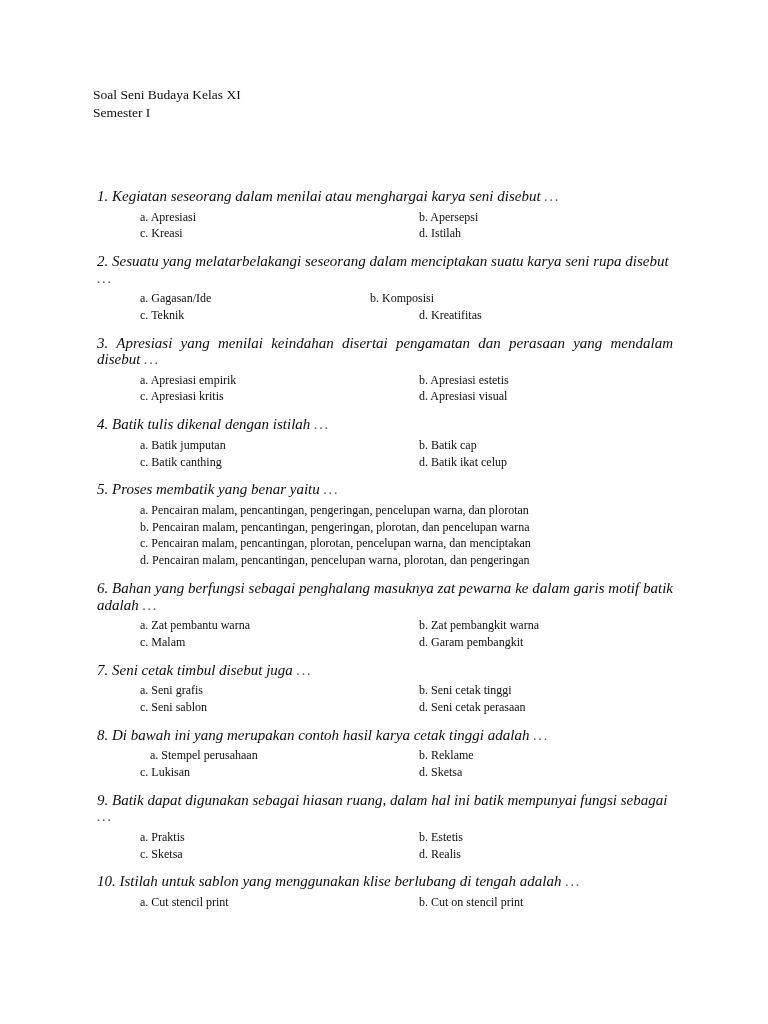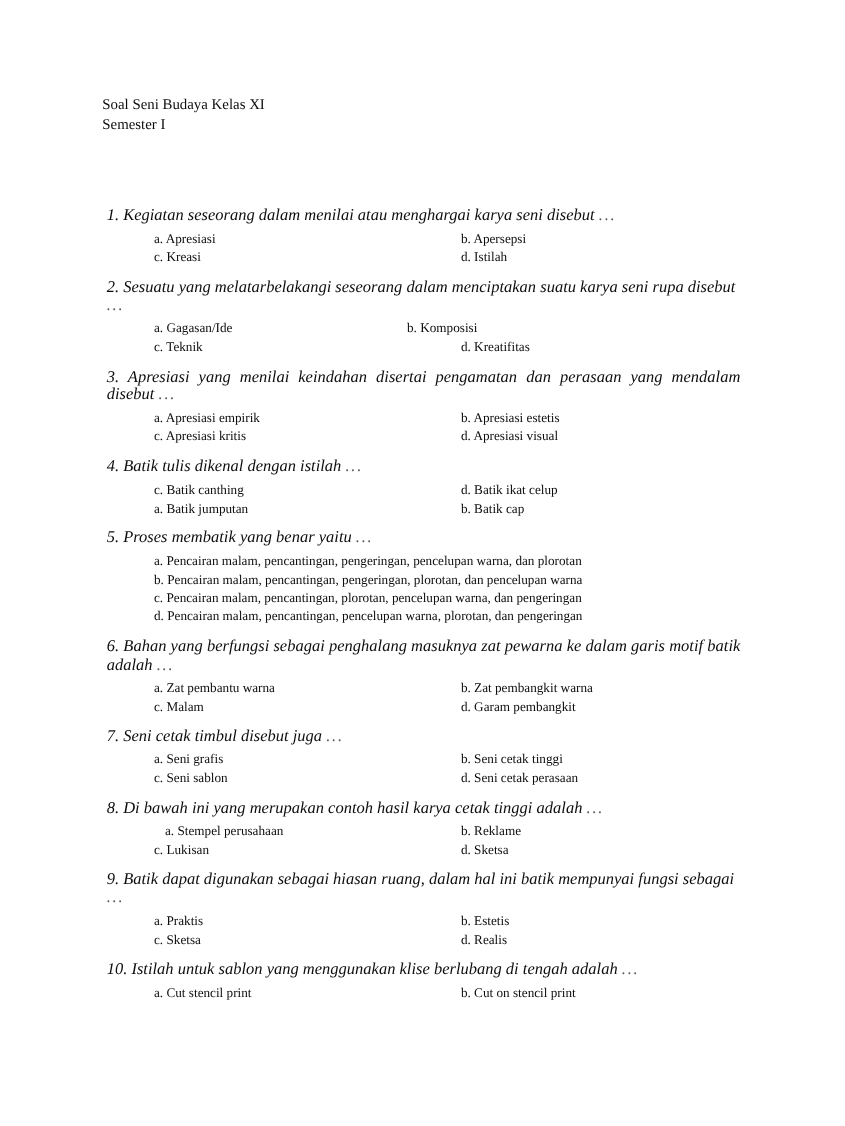--- a/index.html
+++ b/index.html
@@ -145,35 +145,35 @@
             <li class="opt-row">
               <span class="opt-c"><span>c.</span> <span>Apresiasi kritis</span></span>
               <span class="opt-d"><span>d.</span> <span>Apresiasi visual</span></span>
             </li>
           </ul>
         </div>
         <div class="question-block q4">
           <p class="q-stem"><span>4.</span> <span>Batik tulis dikenal dengan istilah</span> <span class="ellipsis">...</span></p>
           <ul class="options">
             <li class="opt-row">
+              <span class="opt-a"><span>a.</span> <span>Batik jumputan</span></span>
+              <span class="opt-b"><span>b.</span> <span>Batik cap</span></span>
+            </li>
+            <li class="opt-row">
               <span class="opt-c"><span>c.</span> <span>Batik canthing</span></span>
               <span class="opt-d"><span>d.</span> <span>Batik ikat celup</span></span>
-            </li>
-            <li class="opt-row">
-              <span class="opt-a"><span>a.</span> <span>Batik jumputan</span></span>
-              <span class="opt-b"><span>b.</span> <span>Batik cap</span></span>
             </li>
           </ul>
         </div>
         <div class="question-block q5">
           <p class="q-stem"><span>5.</span> <span>Proses membatik yang benar yaitu</span> <span class="ellipsis">...</span></p>
           <ul class="options stacked">
             <li class="opt-row"><span class="opt-full"><span>a.</span> <span>Pencairan malam, pencantingan, pengeringan, pencelupan warna, dan plorotan</span></span></li>
             <li class="opt-row"><span class="opt-full"><span>b.</span> <span>Pencairan malam, pencantingan, pengeringan, plorotan, dan pencelupan warna</span></span></li>
-            <li class="opt-row"><span class="opt-full"><span>c.</span> <span>Pencairan malam, pencantingan, plorotan, pencelupan warna, dan pengeringan</span></span></li>
+            <li class="opt-row"><span class="opt-full"><span>c.</span> <span>Pencairan malam, pencantingan, plorotan, pencelupan warna, dan menciptakan</span></span></li>
             <li class="opt-row"><span class="opt-full"><span>d.</span> <span>Pencairan malam, pencantingan, pencelupan warna, plorotan, dan pengeringan</span></span></li>
           </ul>
         </div>
         <div class="question-block q6">
           <p class="q-stem justify"><span>6.</span> <span>Bahan yang berfungsi sebagai penghalang masuknya zat pewarna ke dalam garis motif batik adalah</span> <span class="ellipsis">...</span></p>
           <ul class="options">
             <li class="opt-row">
               <span class="opt-a"><span>a.</span> <span>Zat pembantu warna</span></span>
               <span class="opt-b"><span>b.</span> <span>Zat pembangkit warna</span></span>
             </li>

